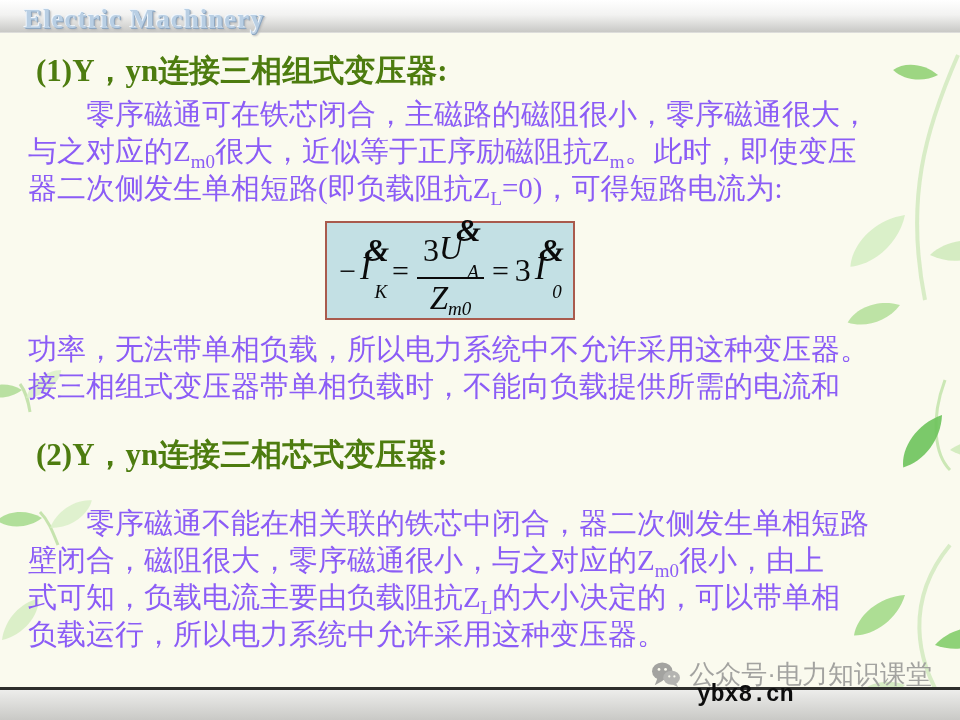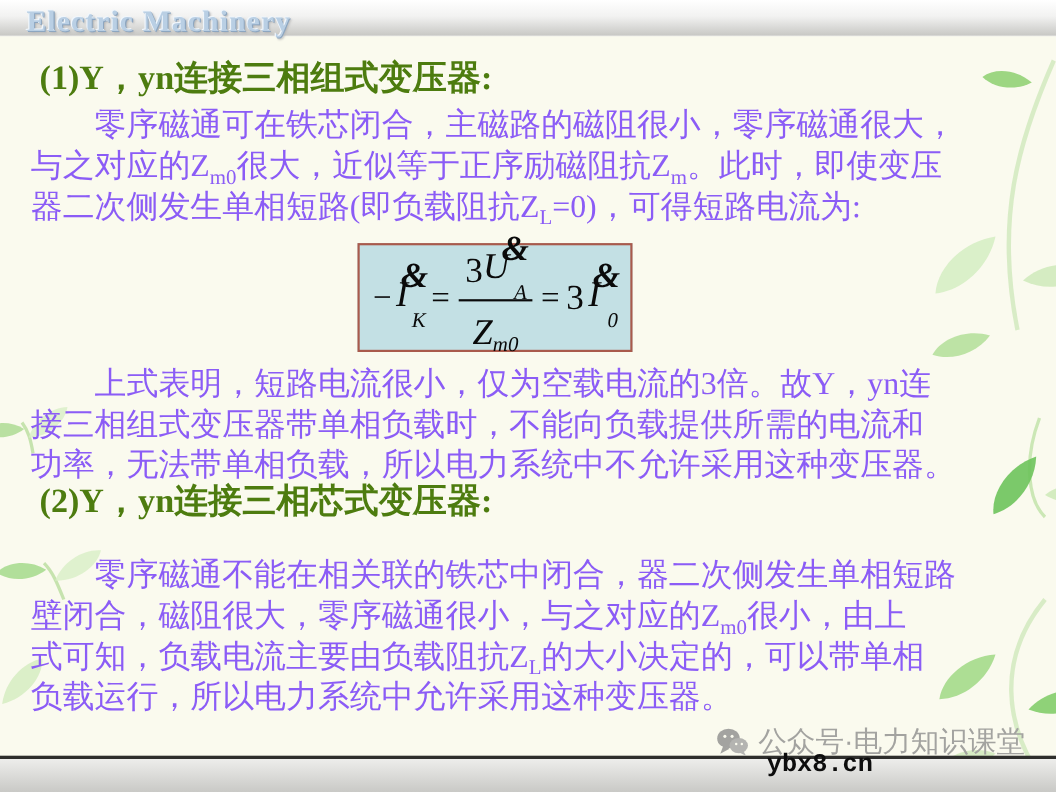--- a/index.html
+++ b/index.html
@@ -34,21 +34,21 @@
     display:flex;align-items:center;justify-content:center;gap:4px;color:#0a0a0a;}
   .fo{font-size:30px;font-family:"Liberation Serif",serif;}
   .feq{margin:0 2px;}
   .fcoef{font-size:32px;}
   .mv{position:relative;display:inline-block;padding:6px 15px 10px 0;}
   .mb{font-style:italic;font-size:33px;font-family:"Liberation Serif",serif;}
   .macc{position:absolute;right:-3px;top:-12px;font-size:32px;font-style:italic;font-weight:bold;}
   .msub{position:absolute;right:-1px;bottom:-6px;font-size:19px;font-style:italic;}
   .frac{display:inline-flex;flex-direction:column;align-items:center;margin:0 2px;}
   .num{display:inline-flex;align-items:center;border-bottom:2px solid #0a0a0a;padding:2px 6px 0 6px;}
-  .den{padding-top:11px;}
+  .den{padding-top:1px;}
   .fsub{font-size:19px;font-style:italic;vertical-align:-6px;}
 
   
   .wm{position:absolute;right:28px;top:657px;z-index:2;display:flex;align-items:center;gap:8px;
     color:#a3a3a0;font-size:26px;font-family:"Liberation Sans",sans-serif;white-space:nowrap;}
   .footer-line{position:absolute;left:0;top:687px;width:960px;height:3px;background:#2e2e2c;z-index:1;}
   .footer-strip{position:absolute;left:0;top:690px;width:960px;height:30px;z-index:0;
     background:linear-gradient(#ededeb,#c9c9c6);}
   .site{position:absolute;left:697px;top:682px;z-index:3;font-family:"Liberation Mono","DejaVu Sans Mono",monospace;
     font-weight:bold;font-size:23px;color:#0d0d0d;letter-spacing:0px;}
@@ -123,23 +123,22 @@
     <span class="fo feq">=</span>
     <span class="fcoef">3</span>
     <span class="mv">
       <span class="mb">I</span>
       <span class="macc">&amp;</span>
       <span class="msub">0</span>
     </span>
   </div>
 
   <div class="para p2">
-    <div class="line indent"><span>上式表明，短路电流很小，仅为空载电流的3倍。故Y，yn连</span></div>
+    <div class="line"><span>功率，无法带单相负载，所以电力系统中不允许采用这种变压器。</span></div>
     <div class="line"><span>接三相组式变压器带单相负载时，不能向负载提供所需的电流和</span></div>
-    <div class="line"><span>功率，无法带单相负载，所以电力系统中不允许采用这种变压器。</span></div>
   </div>
 
   <div class="h h2">(2)Y，yn连接三相芯式变压器:</div>
 
   <div class="para p3">
     <div class="line indent"><span>零序磁通不能在相关联的铁芯中闭合，器二次侧发生单相短路</span></div>
     <div class="line"><span>壁闭合，磁阻很大，零序磁通很小，与之对应的Z</span><sub>m0</sub><span>很小，由上</span></div>
     <div class="line"><span>式可知，负载电流主要由负载阻抗Z</span><sub>L</sub><span>的大小决定的，可以带单相</span></div>
     <div class="line"><span>负载运行，所以电力系统中允许采用这种变压器。</span></div>
   </div>

